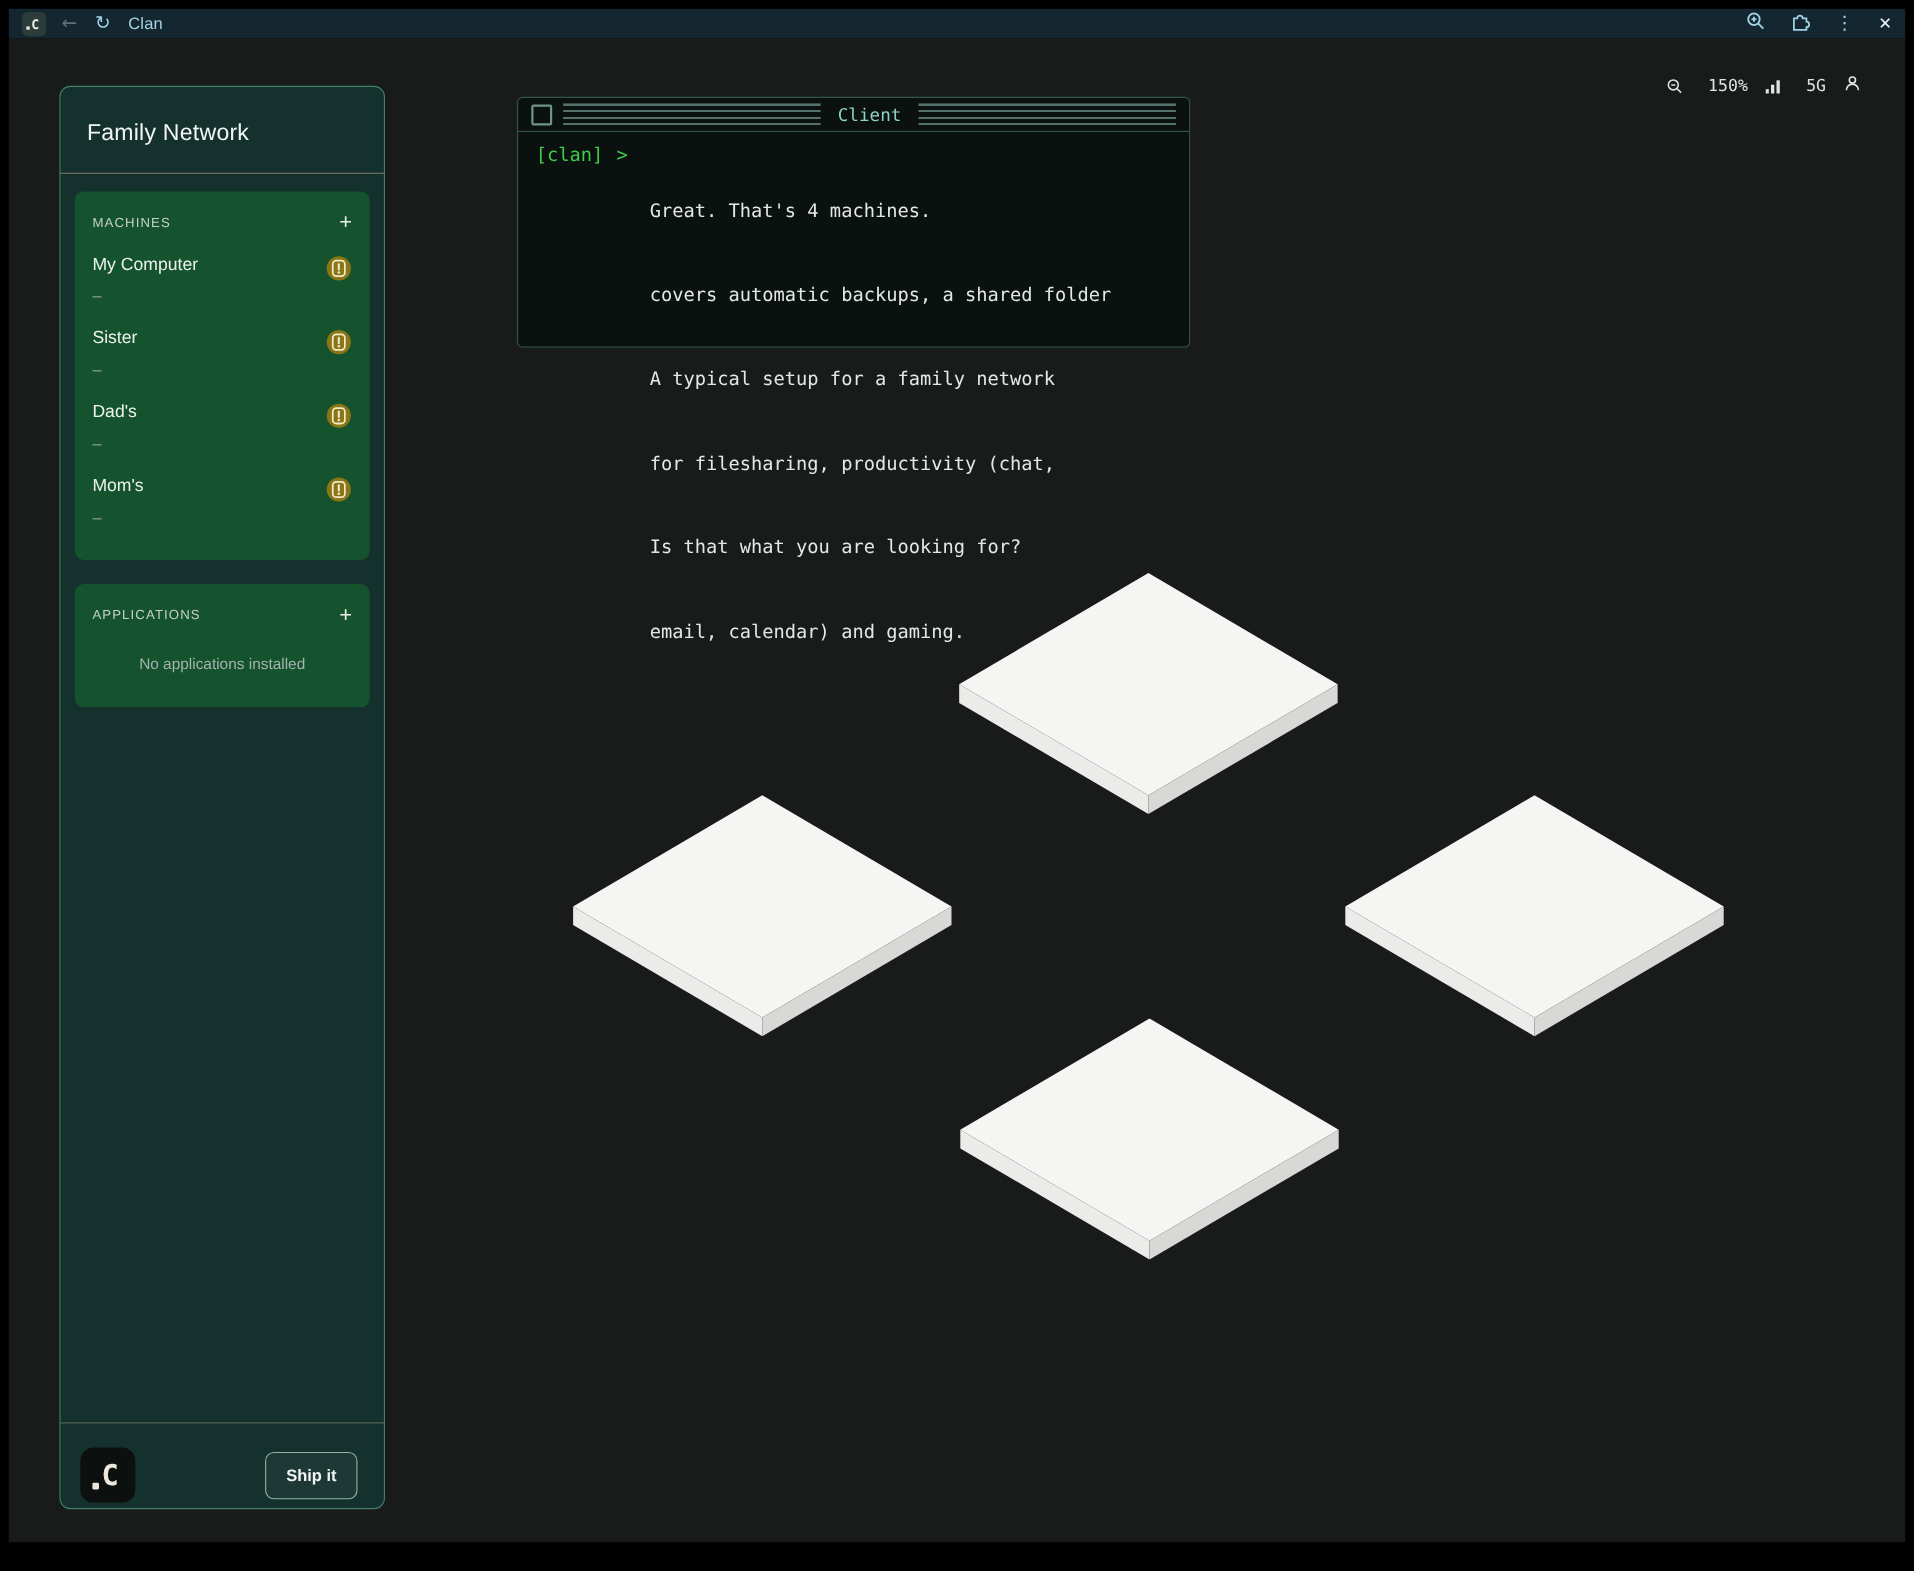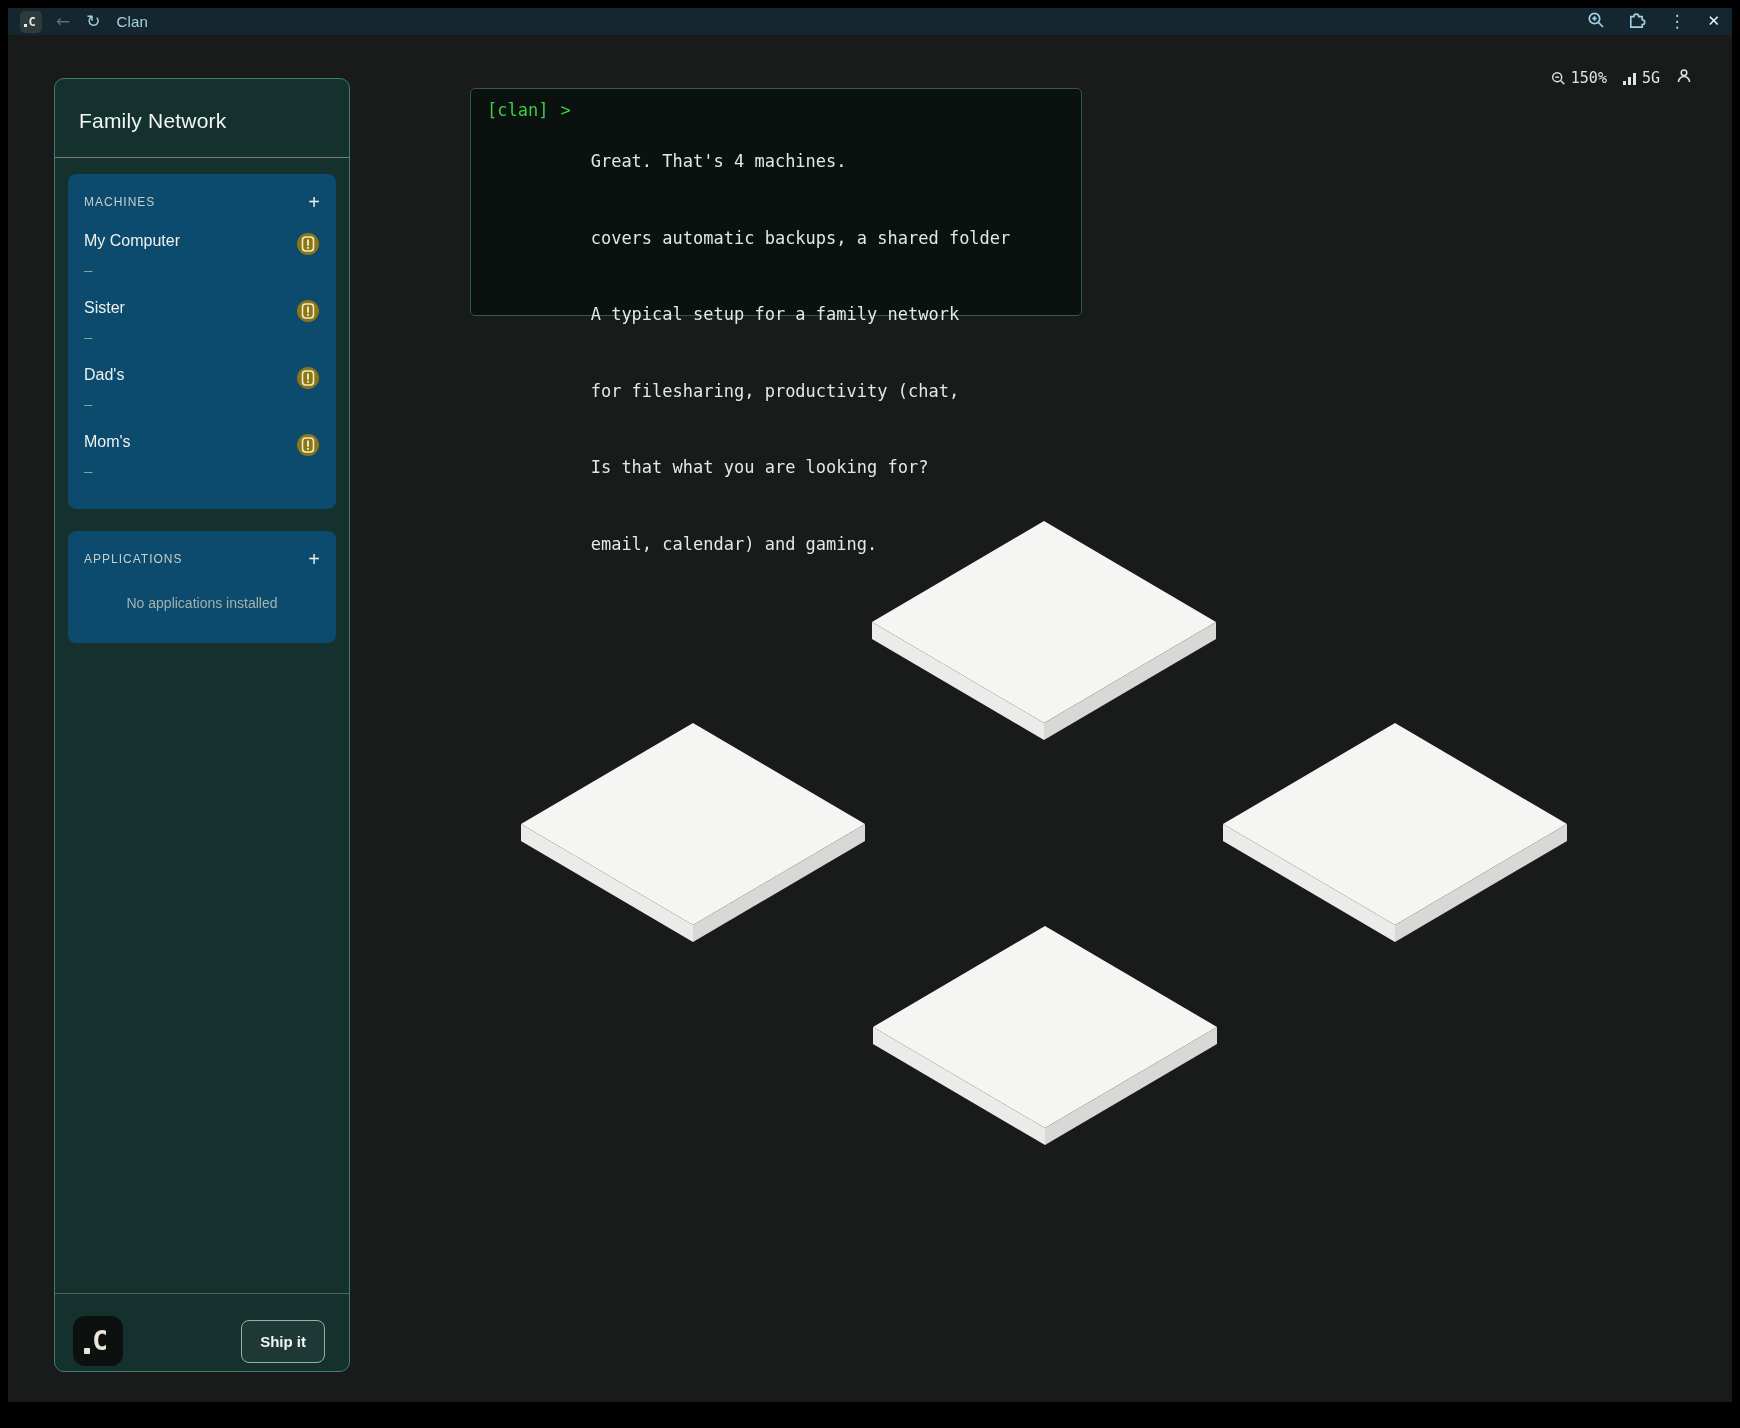--- a/index.html
+++ b/index.html
@@ -14,29 +14,29 @@
           padding:0;cursor:default;font-family:"DejaVu Sans", sans-serif;}
   .tb-back{color:#5d6e76;}
   .tb-title{color:#a5d4e4;font-size:15px;letter-spacing:.2px;}
   .tb-right{margin-left:auto;display:flex;align-items:center;gap:22px;}
   .tb-close{color:#eef2f4;font-size:15px;font-family:"DejaVu Sans", sans-serif;}
   
   .content{position:absolute;left:8px;top:35px;width:1724px;height:1367px;background:#181b1a;}
   
   .hud{position:absolute;top:68px;right:48px;display:flex;align-items:center;gap:16px;
        font-family:"DejaVu Sans Mono", monospace;font-size:15px;color:#dfe3e1;}
-  .hud-group{display:flex;align-items:center;gap:5px;}
+  .hud-group{display:flex;align-items:center;gap:23px;}
   
   .sidebar{position:absolute;left:54px;top:78px;width:296px;height:1294px;box-sizing:border-box;
            background:#15312d;border:1px solid #417e6d;border-radius:10px;display:flex;
            flex-direction:column;padding:0 13px;}
   .sb-header{padding:30px 11px 24px 11px;}
   .sb-title{margin:0;font-size:21px;font-weight:400;color:#f2f5f3;letter-spacing:.2px;}
   .sb-sep{border-top:1px solid rgba(206,188,155,.55);margin:0 -13px;}
-  .panel{background:#0c4a6e;border-radius:8px;margin-top:16px;padding:18px 16px 30px 16px;}
+  .panel{background:#14532d;border-radius:8px;margin-top:16px;padding:18px 16px 30px 16px;}
   .panel-head{display:flex;align-items:center;justify-content:space-between;margin-bottom:20px;}
   .panel-label{font-size:12px;letter-spacing:1px;color:#c6d0ca;}
   .plus-btn{background:none;border:0;color:#e8ece9;font-size:20px;font-weight:300;line-height:1;
             padding:0;cursor:default;}
   .machine-row{margin-bottom:21px;}
   .machine-main{display:flex;align-items:flex-start;justify-content:space-between;}
   .machine-name{font-size:16px;color:#eef2ef;}
   .machine-status{display:block;font-size:15px;color:#8fa19a;margin-top:5px;}
   .apps-empty{display:block;text-align:center;font-size:14px;color:#a4b3ac;margin:26px 0 6px 0;}
   .sb-spacer{flex:1;}
@@ -205,20 +205,26 @@
         <svg width="30" height="32" viewBox="0 0 30 32">
           <text x="17" y="25" text-anchor="middle" font-family="DejaVu Sans Mono, monospace" font-size="26" font-weight="bold" fill="#ece7da">C</text>
           <rect x="1" y="23" width="6" height="6" rx="1" fill="#ece7da"></rect>
         </svg>
       </span>
       <button class="ship-btn">Ship it</button>
     </div>
   </aside>
 
   <div class="terminal">
+    <div class="term-titlebar">
+      <span class="term-box"></span>
+      <span class="stripes"></span>
+      <span class="term-title">Client</span>
+      <span class="stripes"></span>
+    </div>
     <div class="term-body">
       <span class="prompt">[clan]</span>
       <span class="prompt-sym">&gt;</span>
       <div class="msg">
         <div>Great. That's 4 machines.</div>
         <div>covers automatic backups, a shared folder</div>
         <div>A typical setup for a family network</div>
         <div>for filesharing, productivity (chat,</div>
         <div>Is that what you are looking for?</div>
         <div>email, calendar) and gaming.</div>

